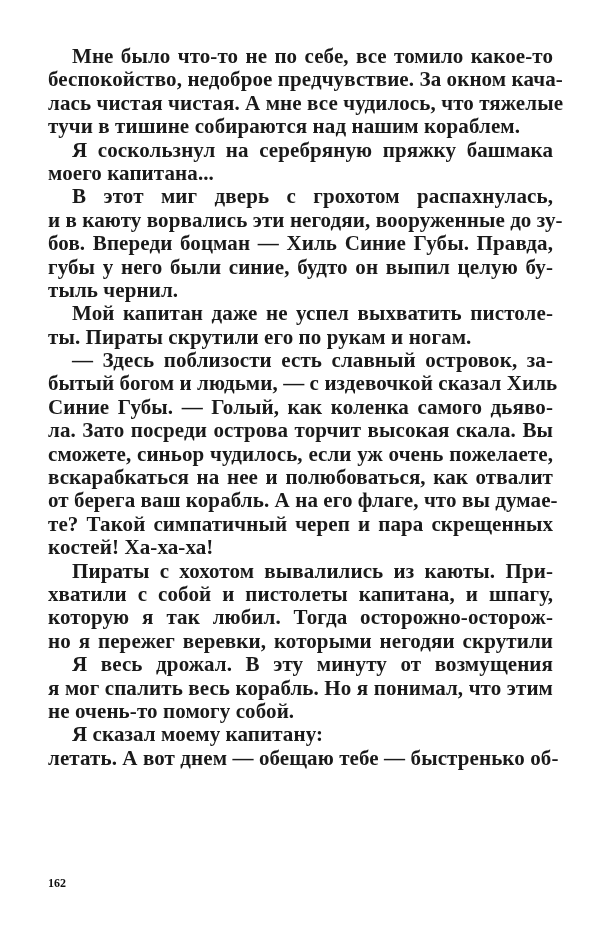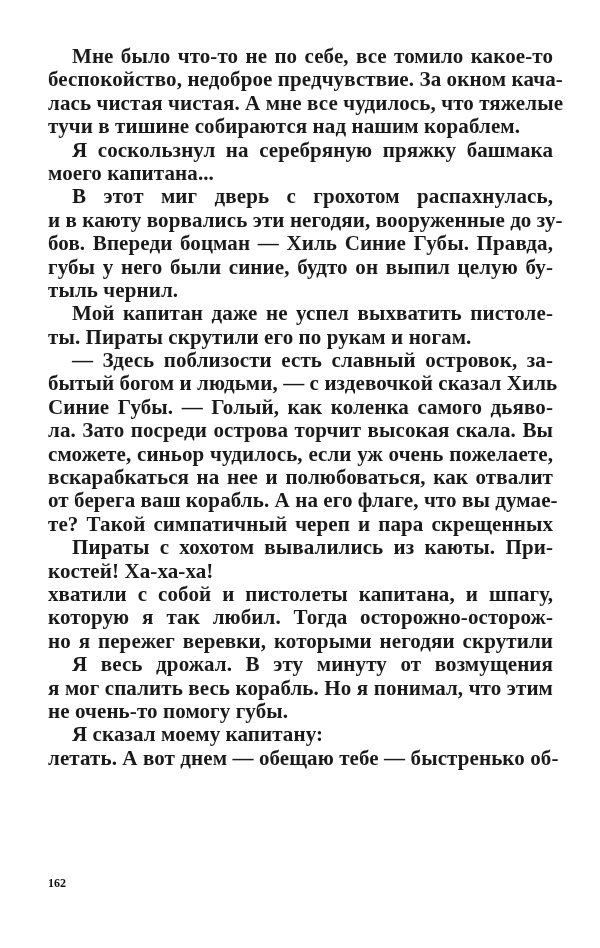--- a/index.html
+++ b/index.html
@@ -65,25 +65,25 @@
     <div class="line indent">Мой капитан даже не успел выхватить пистоле-</div>
     <div class="line last">ты. Пираты скрутили его по рукам и ногам.</div>
     <div class="line indent">— Здесь поблизости есть славный островок, за-</div>
     <div class="line">бытый богом и людьми, — с издевочкой сказал Хиль</div>
     <div class="line">Синие Губы. — Голый, как коленка самого дьяво-</div>
     <div class="line">ла. Зато посреди острова торчит высокая скала. Вы</div>
     <div class="line">сможете, синьор чудилось, если уж очень пожелаете,</div>
     <div class="line">вскарабкаться на нее и полюбоваться, как отвалит</div>
     <div class="line">от берега ваш корабль. А на его флаге, что вы думае-</div>
     <div class="line">те? Такой симпатичный череп и пара скрещенных</div>
+    <div class="line last">костей! Ха-ха-ха!</div>
     <div class="line indent">Пираты с хохотом вывалились из каюты. При-</div>
-    <div class="line last">костей! Ха-ха-ха!</div>
     <div class="line">хватили с собой и пистолеты капитана, и шпагу,</div>
     <div class="line">которую я так любил. Тогда осторожно-осторож-</div>
     <div class="line">но я пережег веревки, которыми негодяи скрутили</div>
     <div class="line indent">Я весь дрожал. В эту минуту от возмущения</div>
     <div class="line">я мог спалить весь корабль. Но я понимал, что этим</div>
-    <div class="line last">не очень-то помогу губы.</div>
+    <div class="line last">не очень-то помогу собой.</div>
     <div class="line indent last">Я сказал моему капитану:</div>
     <div class="line">летать. А вот днем — обещаю тебе — быстренько об-</div>
   </div>
 
 <div class="page-number">162</div>
 
 </body></html>

